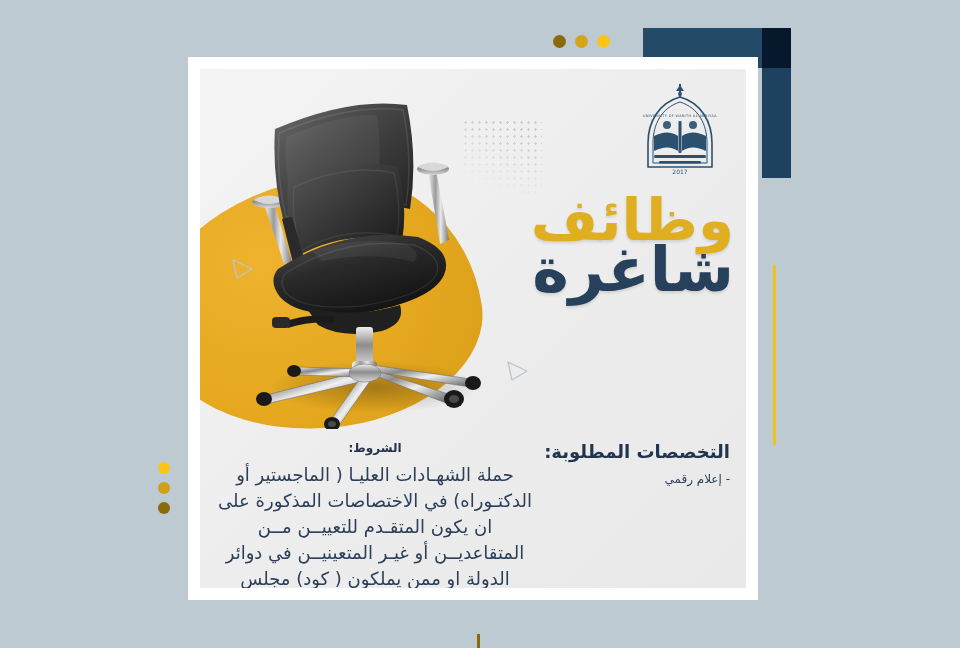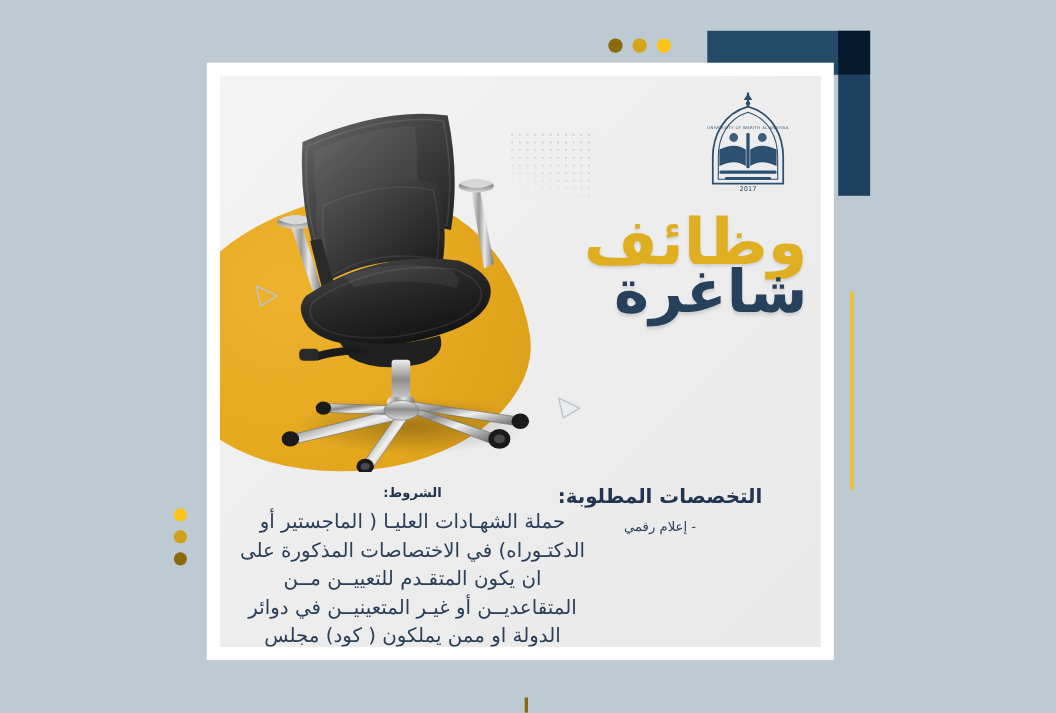--- a/index.html
+++ b/index.html
@@ -190,36 +190,36 @@
     font-family: "DejaVu Sans", "Liberation Sans", sans-serif;
     font-size: 58px;
     font-weight: bold;
     color: #e0ae21;
     letter-spacing: -1px;
     text-shadow: 0 2px 3px rgba(0,0,0,0.12);
   }
   .headline .line2 {
     display: block;
     font-family: "DejaVu Sans", "Liberation Sans", sans-serif;
-    font-size: 54px;
+    font-size: 62px;
     font-weight: bold;
     color: #27405c;
     letter-spacing: -1px;
     margin-top: -6px;
     text-shadow: 0 2px 3px rgba(0,0,0,0.12);
   }
 
   
   .specialties {
     position: absolute;
     right: 16px;
     top: 372px;
     width: 260px;
     direction: rtl;
-    text-align: center;
+    text-align: right;
     color: #2b3f59;
   }
   .specialties .s-title {
     font-size: 18px;
     font-weight: bold;
     color: #22354e;
     margin-bottom: 9px;
     display: block;
   }
   .specialties .s-item {

